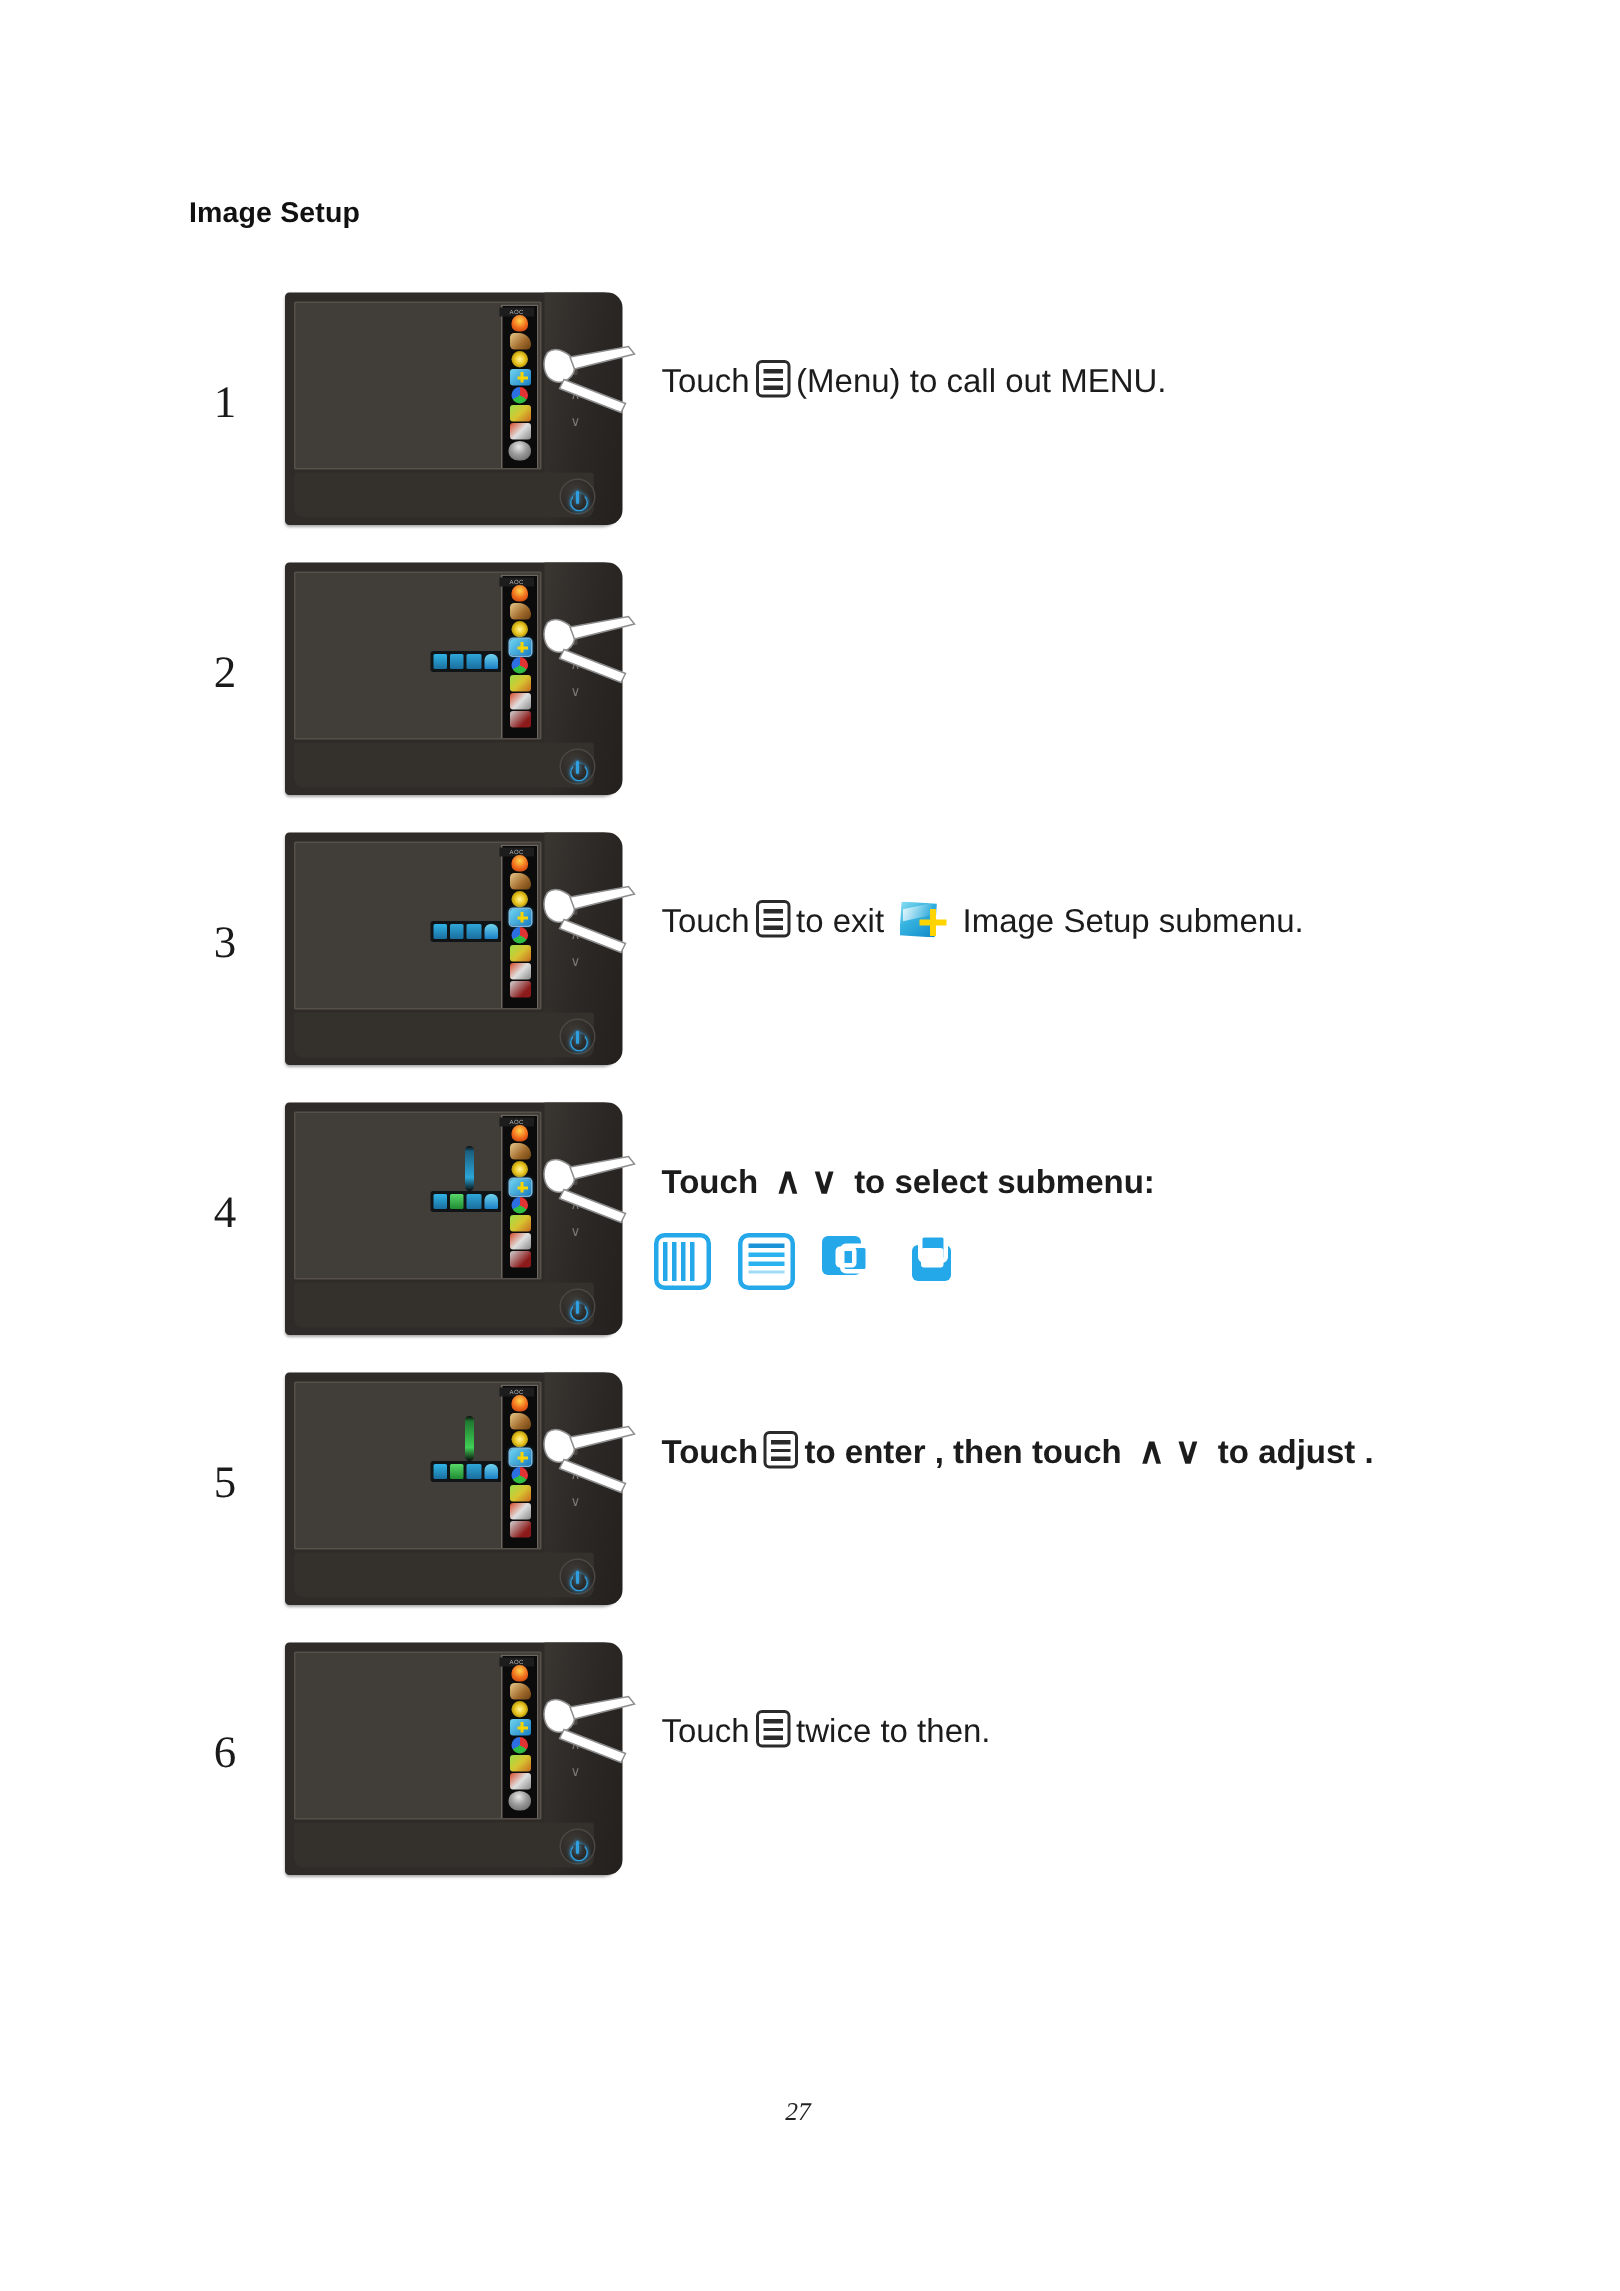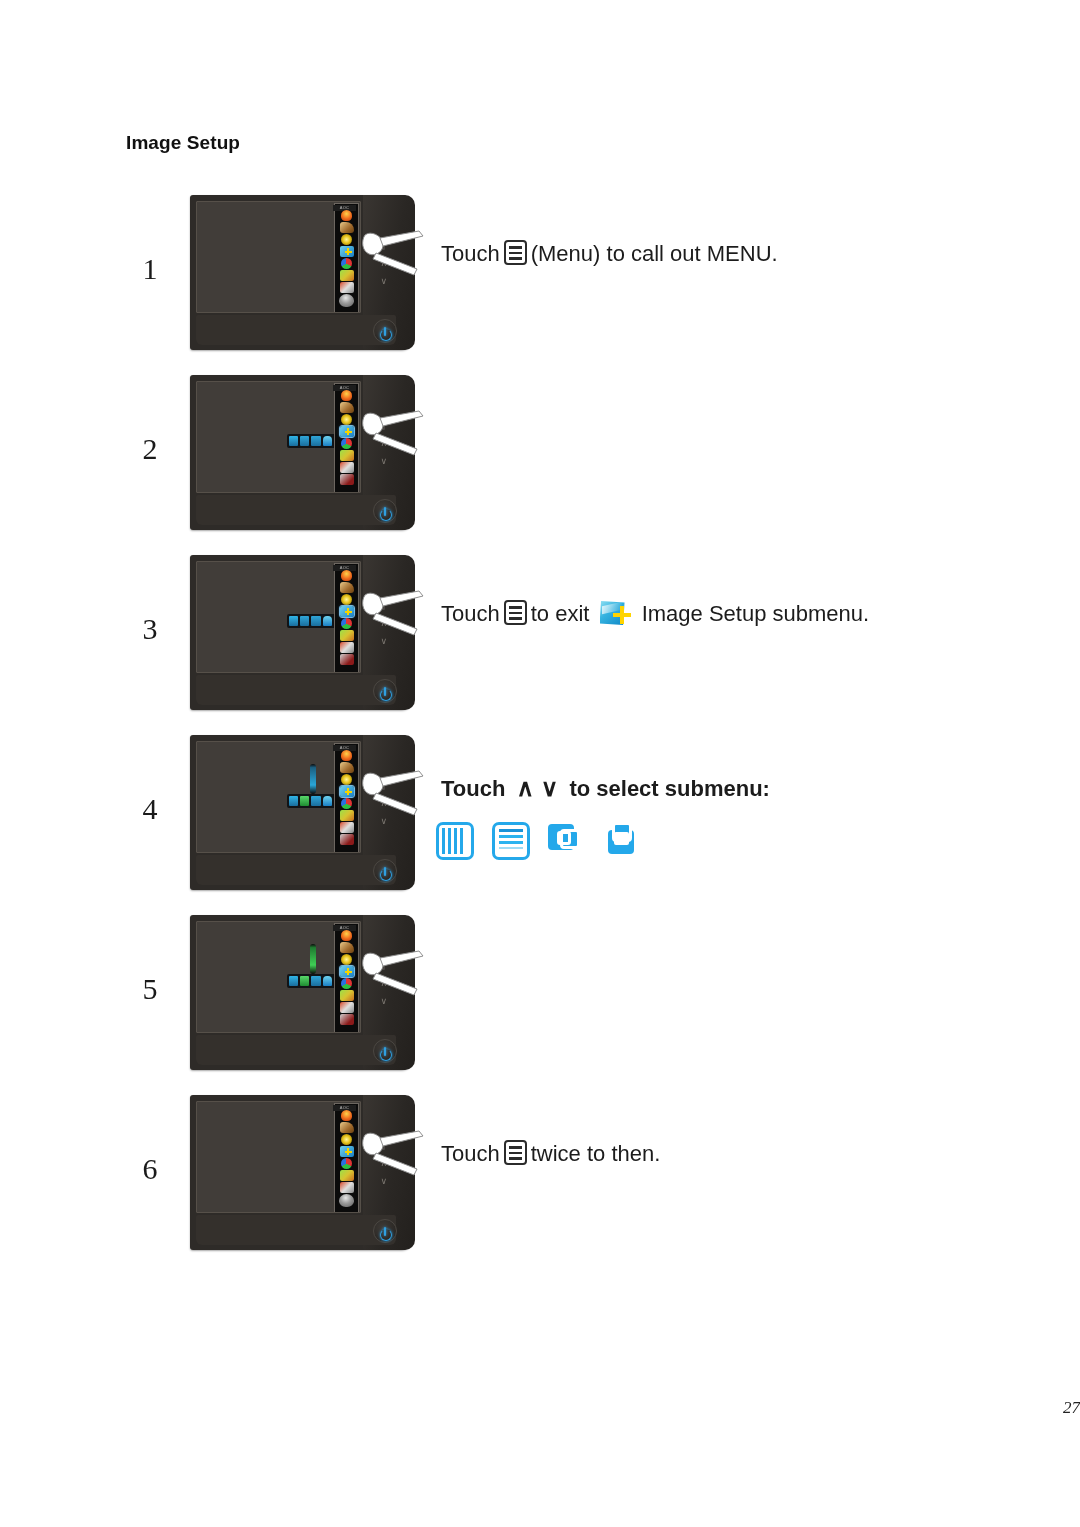--- a/index.html
+++ b/index.html
@@ -371,23 +371,23 @@
     left: 10px; top: 10px;
     width: 15px; height: 13px;
     border: 3px solid #fff;
     border-radius: 2px;
     background: #fff;
   }
 
   
   .page-number {
     position: absolute;
-    left: 0; right: 0;
+    left: 0; right: 16px;
     top: 1398px;
-    text-align: right;
+    text-align: center;
     font-size: 17px;
     font-style: italic;
     font-family: "Liberation Serif", serif;
     color: #222;
   }
 </style>
 </head>
 <body>
 
 <div class="page">
@@ -605,20 +605,25 @@
         <div class="power-btn">
             <span class="power-glyph"></span>
           </div>
         <svg class="hand" viewBox="0 0 70 60">
           <path d="M6,6 C2,12 3,22 10,25 C17,28 25,22 24,14 C23,7 12,1 6,6 Z" fill="#ffffff" stroke="#8e8e8e" stroke-width="1"></path>
           <path d="M21,9 L60,2 L64,7 L24,17 Z" fill="#ffffff" stroke="#8e8e8e" stroke-width="1"></path>
           <path d="M17,24 L58,40 L55,46 L14,30 Z" fill="#ffffff" stroke="#8e8e8e" stroke-width="1"></path>
         </svg>
       </div>
 
+      <div class="instr">
+        <span class="t">Touch</span><span class="menu-glyph"><i></i><i></i><i></i></span><span class="t">to enter ,  then touch</span>
+        <span class="chev">∧ ∨</span>
+        <span class="t">to  adjust .</span>
+      </div>
     </div>
 
     <div class="step step-6">
       <div class="step-num">6</div>
 
       <div class="monitor">
         <div class="mon-body"></div>
         <div class="mon-side"></div>
         <div class="mon-screen">
           <div class="osd-strip">

